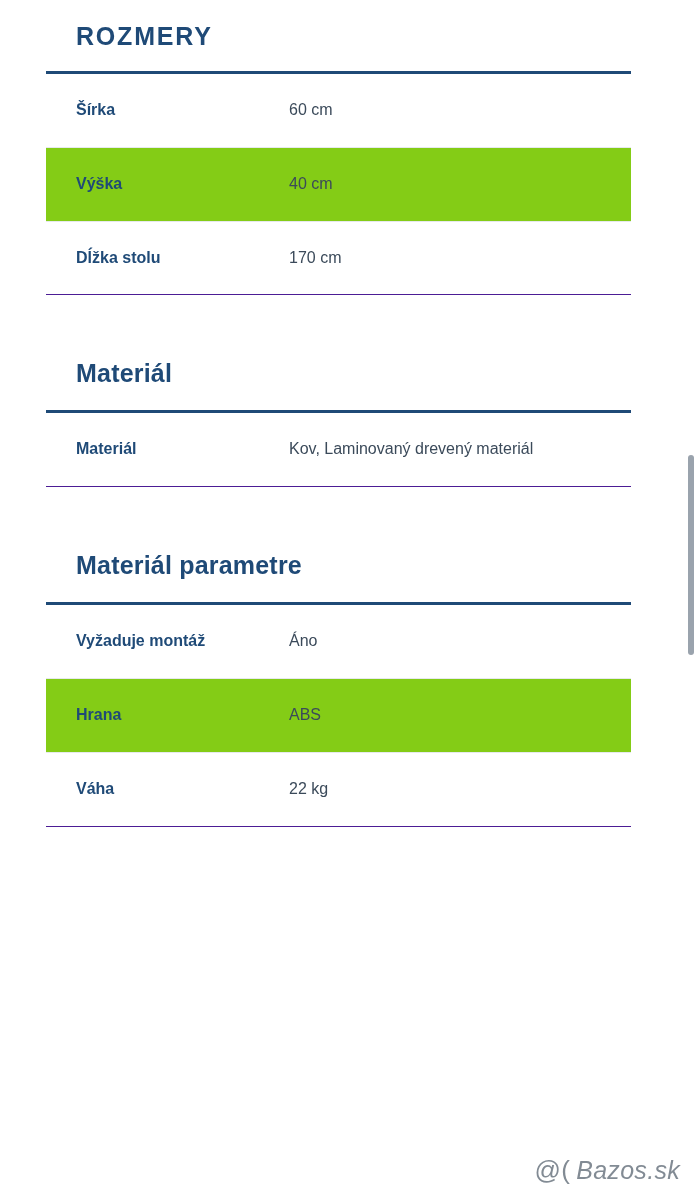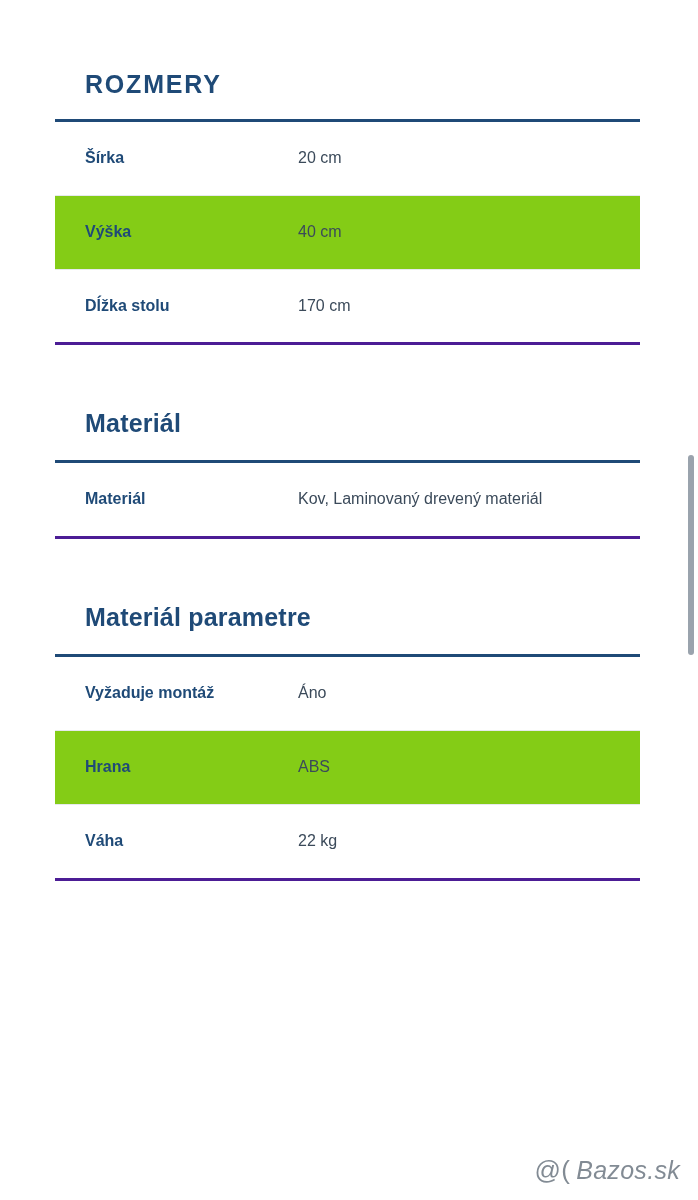--- a/index.html
+++ b/index.html
@@ -17,24 +17,23 @@
 
   .page {
     position: relative;
     width: 698px;
     height: 1200px;
     background: #ffffff;
   }
 
   .content {
     position: absolute;
-    left: 55px;
+    left: 46px;
     top: 0;
     width: 585px;
-    margin-top: 48px;
   }
 
   
   .section-title {
     color: #1f4a77;
     font-weight: bold;
     letter-spacing: 0.2px;
   }
   .section-title.caps {
     font-size: 25px;
@@ -76,21 +75,21 @@
     padding-left: 30px;
     color: #1f4a77;
     font-weight: bold;
   }
   table.params td.value {
     color: #3b4a5a;
     padding-right: 30px;
     padding-left: 5px;
   }
   table.params tr:last-child td {
-    border-bottom: 3px solid #4c1d95;
+    border-bottom: 1px solid #4c1d95;
   }
 
   .gap {
     height: 42px;
   }
 
   
   .scrollbar-track {
     position: absolute;
     right: 4px;
@@ -137,21 +136,21 @@
 
   <div class="content">
 
     <div>
       <div class="section-title caps">ROZMERY</div>
       <div class="heading-rule"></div>
       <table class="params">
         <tbody>
             <tr>
           <td class="label">Šírka</td>
-          <td class="value">20 cm</td>
+          <td class="value">60 cm</td>
         </tr>
         <tr class="alt">
           <td class="label">Výška</td>
           <td class="value">40 cm</td>
         </tr>
         <tr>
           <td class="label">Dĺžka stolu</td>
           <td class="value">170 cm</td>
         </tr>
       </tbody>

